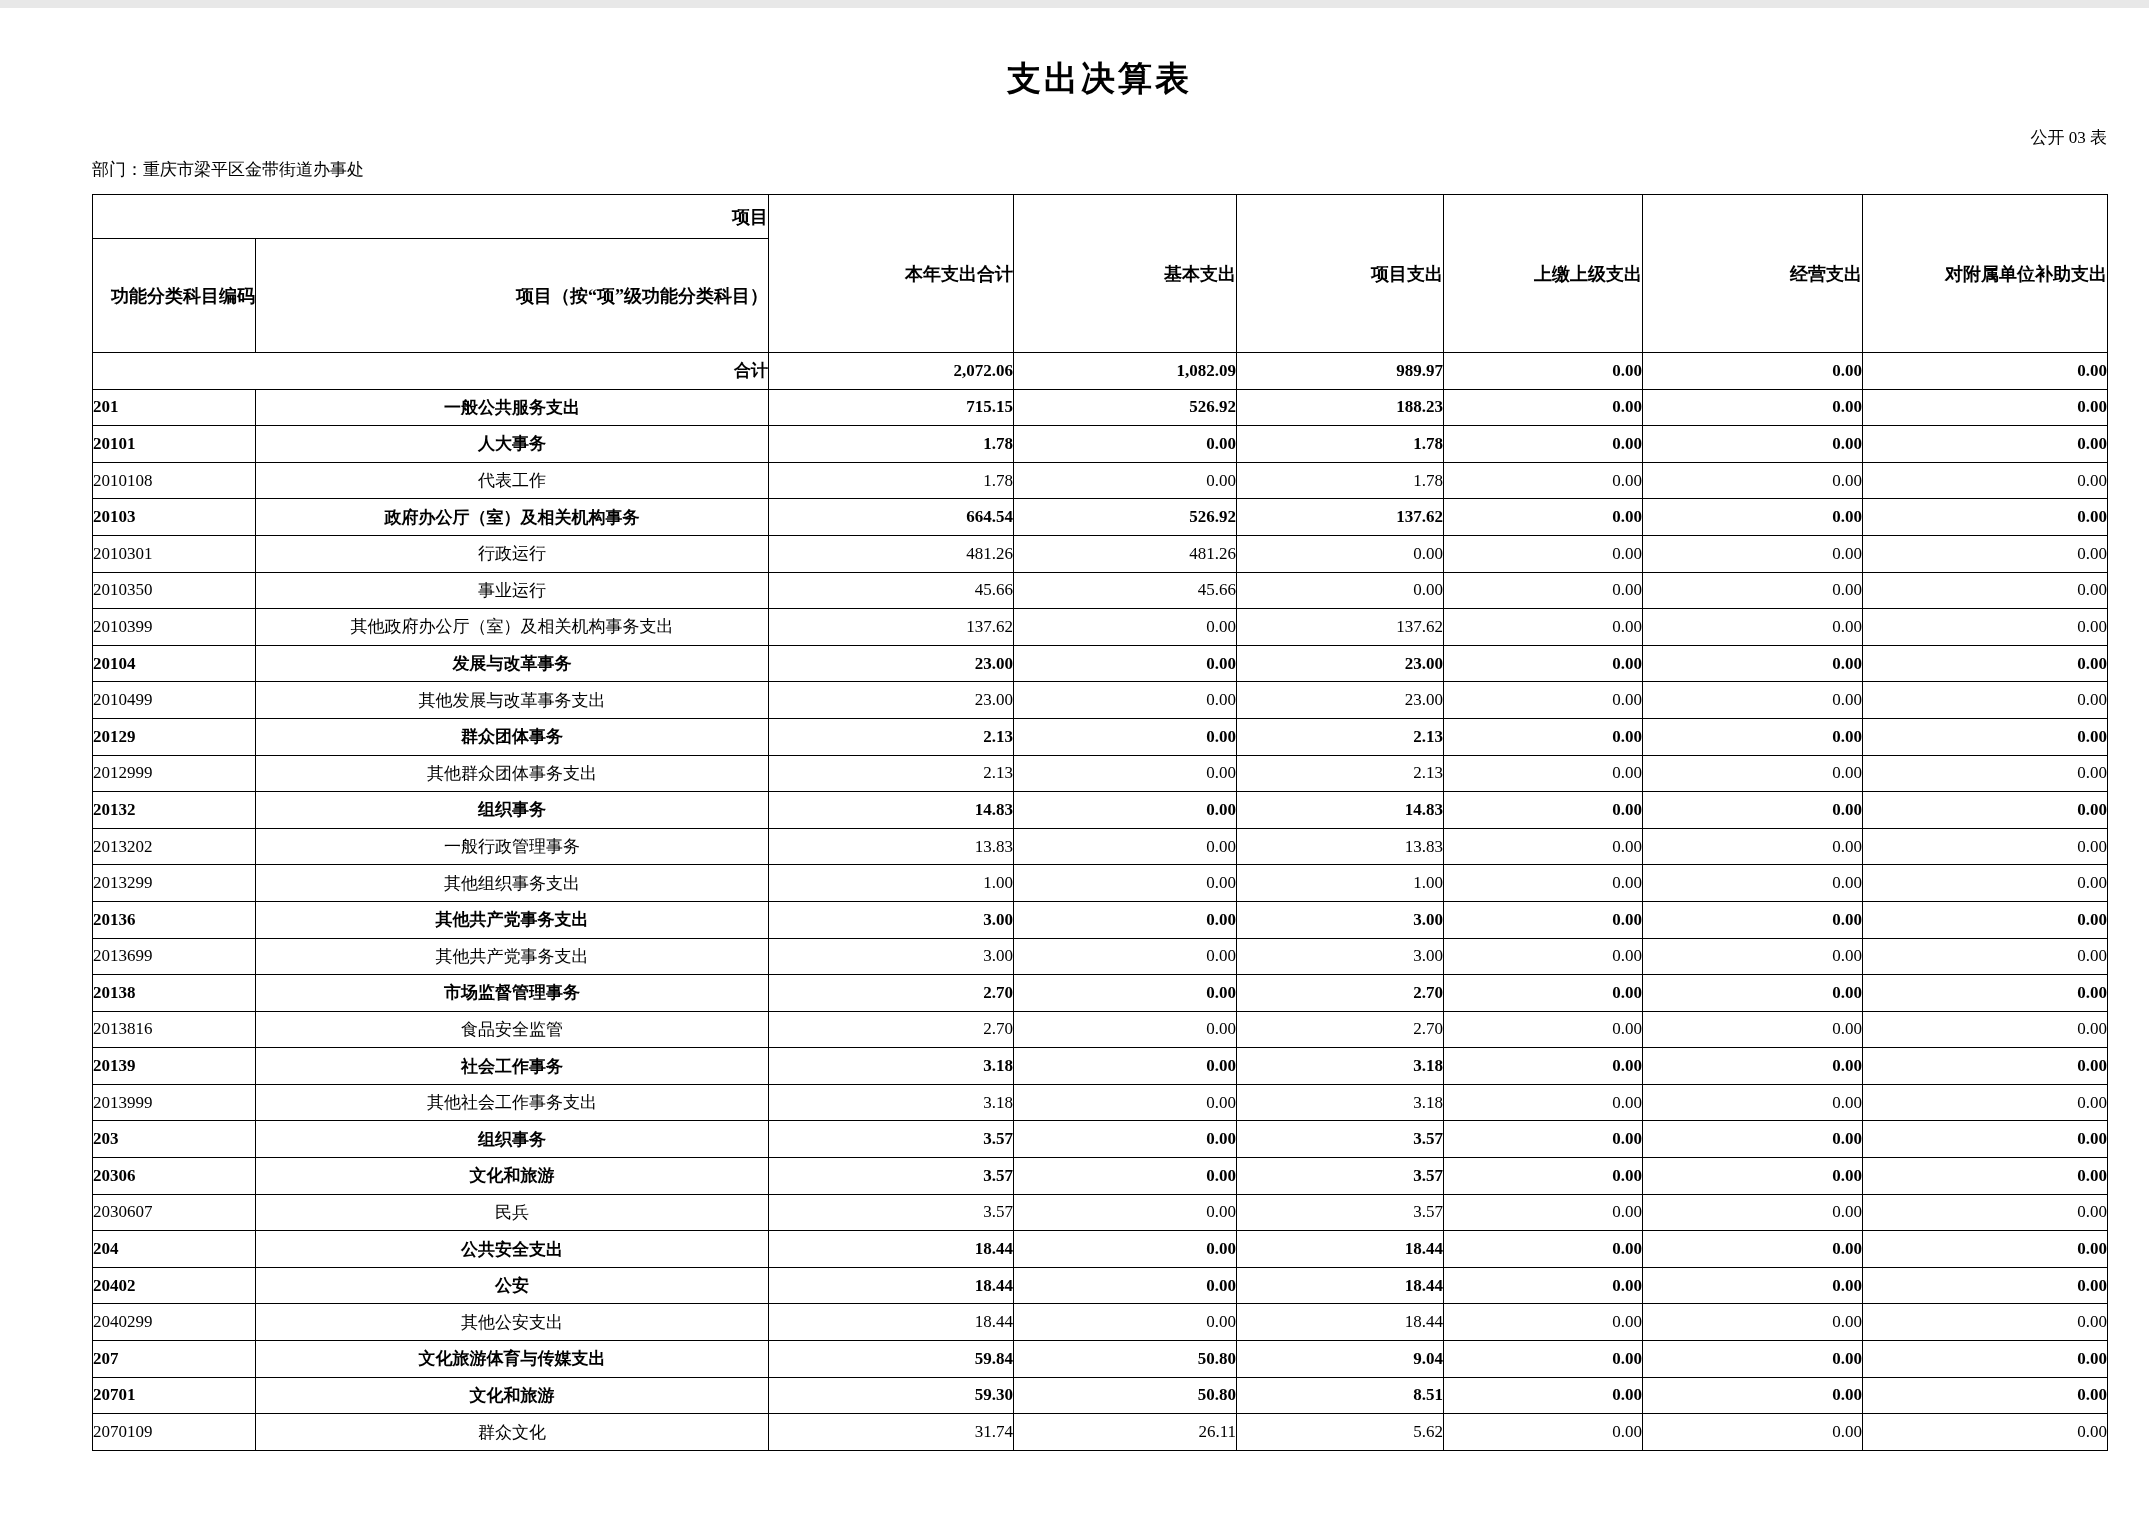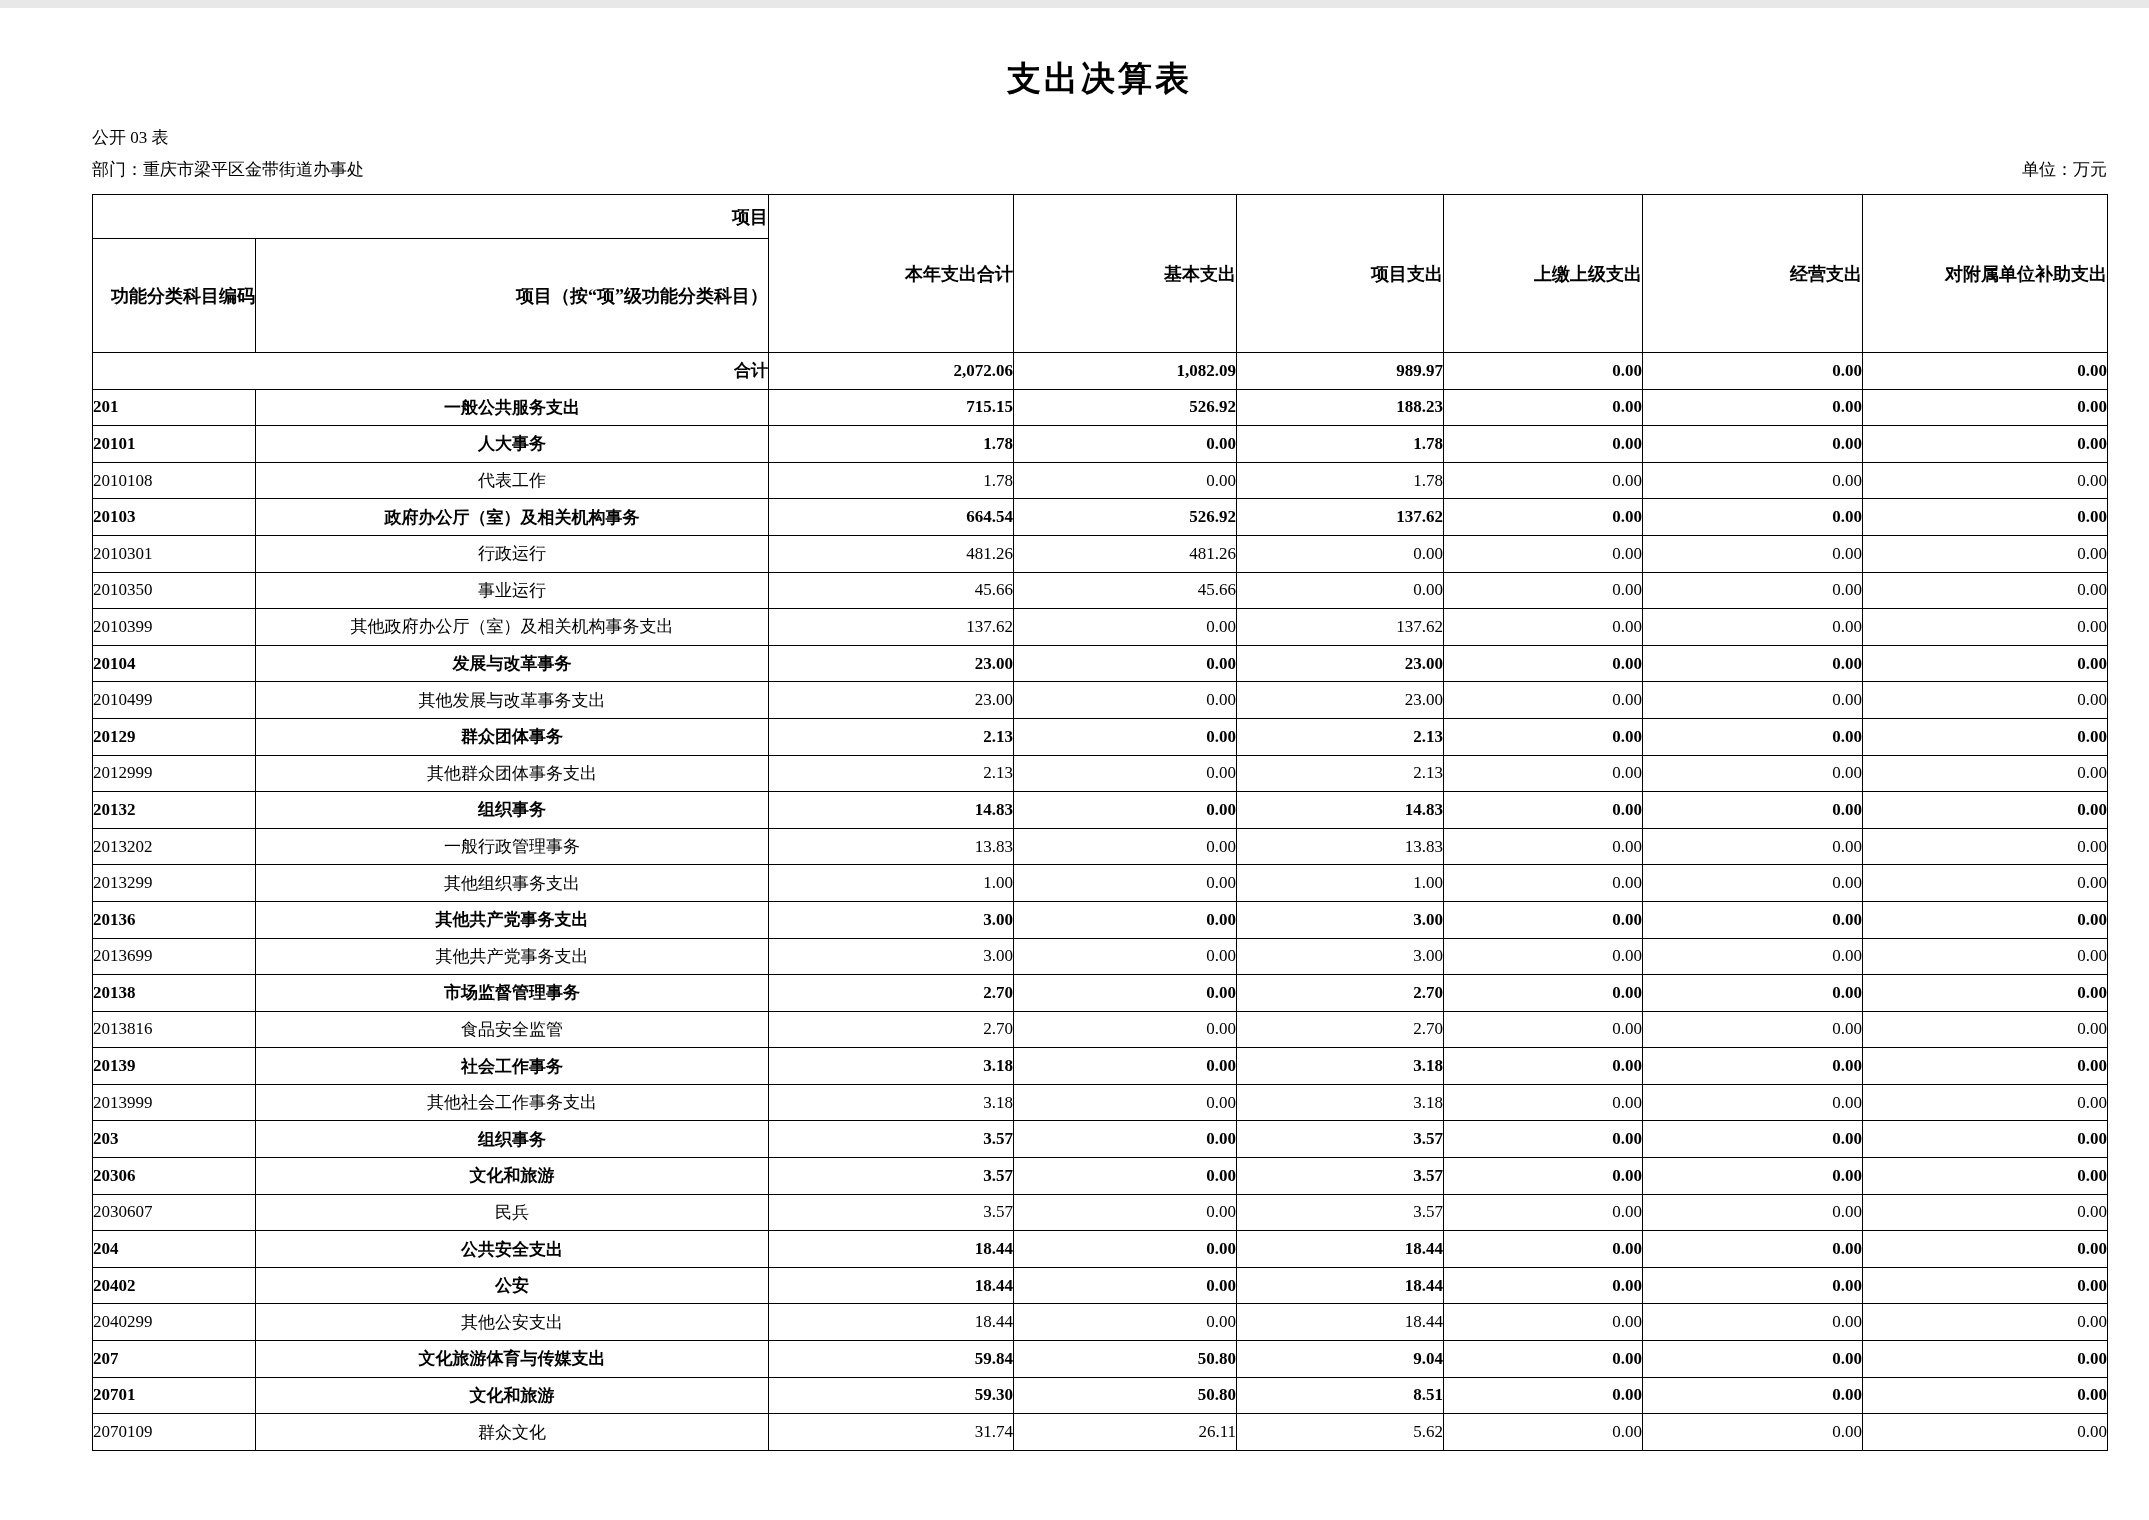--- a/index.html
+++ b/index.html
@@ -21,20 +21,21 @@
     text-align: center;
     font-size: 34px;
     font-weight: bold;
     letter-spacing: 3px;
   }
   .form-label {
     position: absolute;
     top: 118px;
     left: 92px;
     width: 2015px;
+    text-align: right;
     font-size: 17px;
   }
   .meta-department {
     position: absolute;
     top: 150px;
     left: 92px;
     font-size: 17px;
   }
   .meta-unit {
     position: absolute;
@@ -83,21 +84,20 @@
   }
 </style>
 </head>
 <body>
 
 <div class="page">
 
   <div class="title">支出决算表</div>
   <div class="form-label">公开 03 表</div>
   <div class="meta-department">部门：重庆市梁平区金带街道办事处</div>
-  <div class="meta-unit">单位：万元</div>
 
   <table class="report">
     <colgroup>
       <col style="width:163px">
       <col style="width:513px">
       <col style="width:245px">
       <col style="width:223px">
       <col style="width:207px">
       <col style="width:199px">
       <col style="width:220px">

